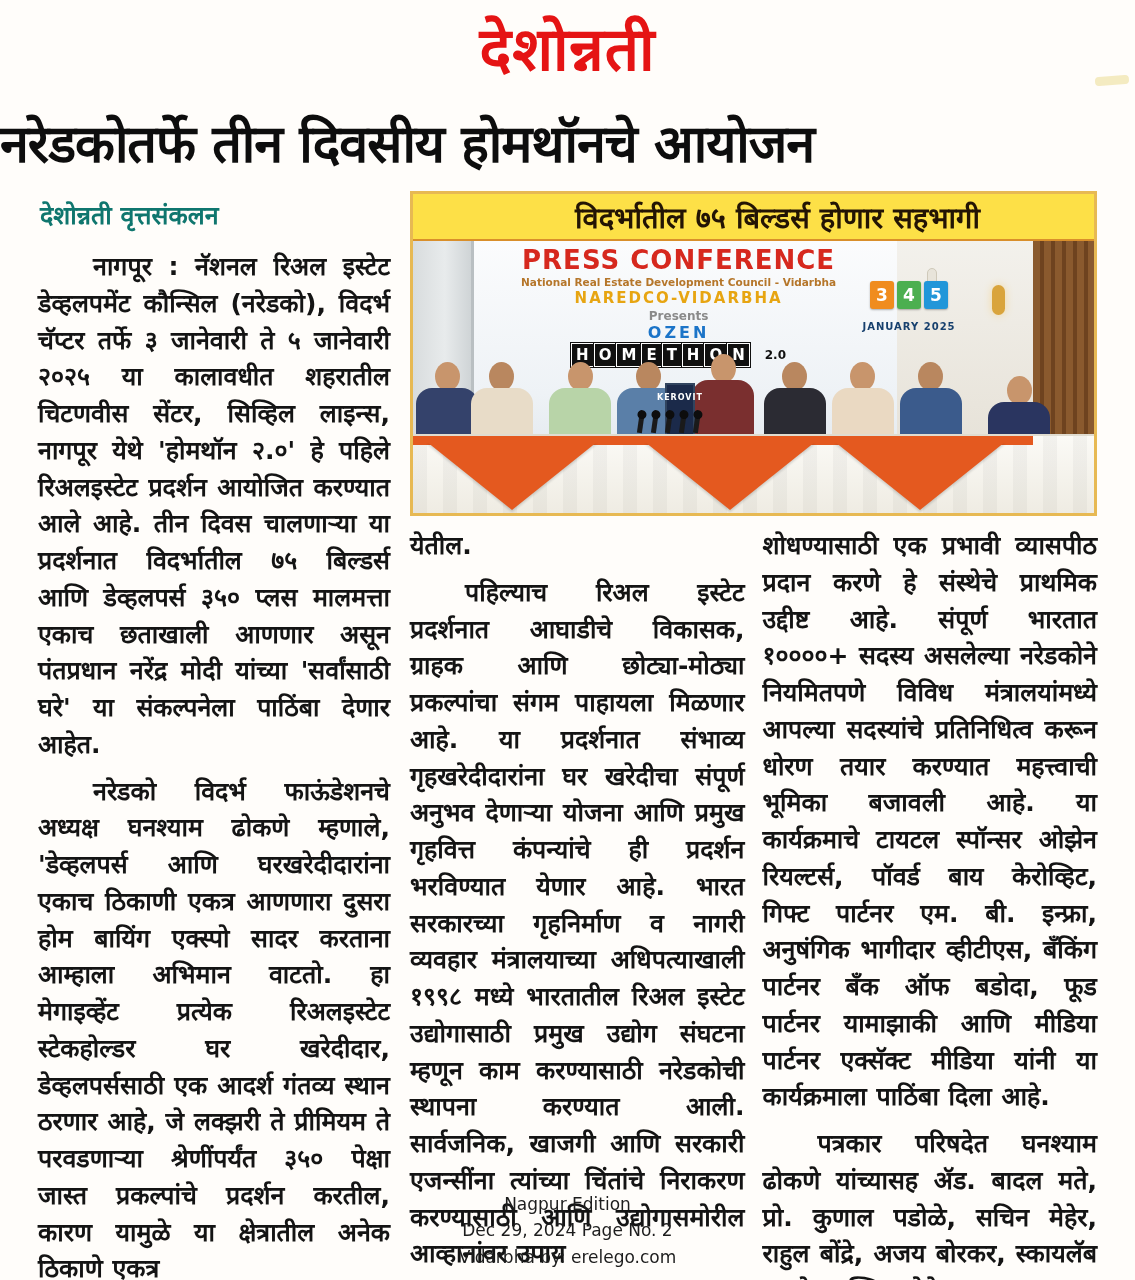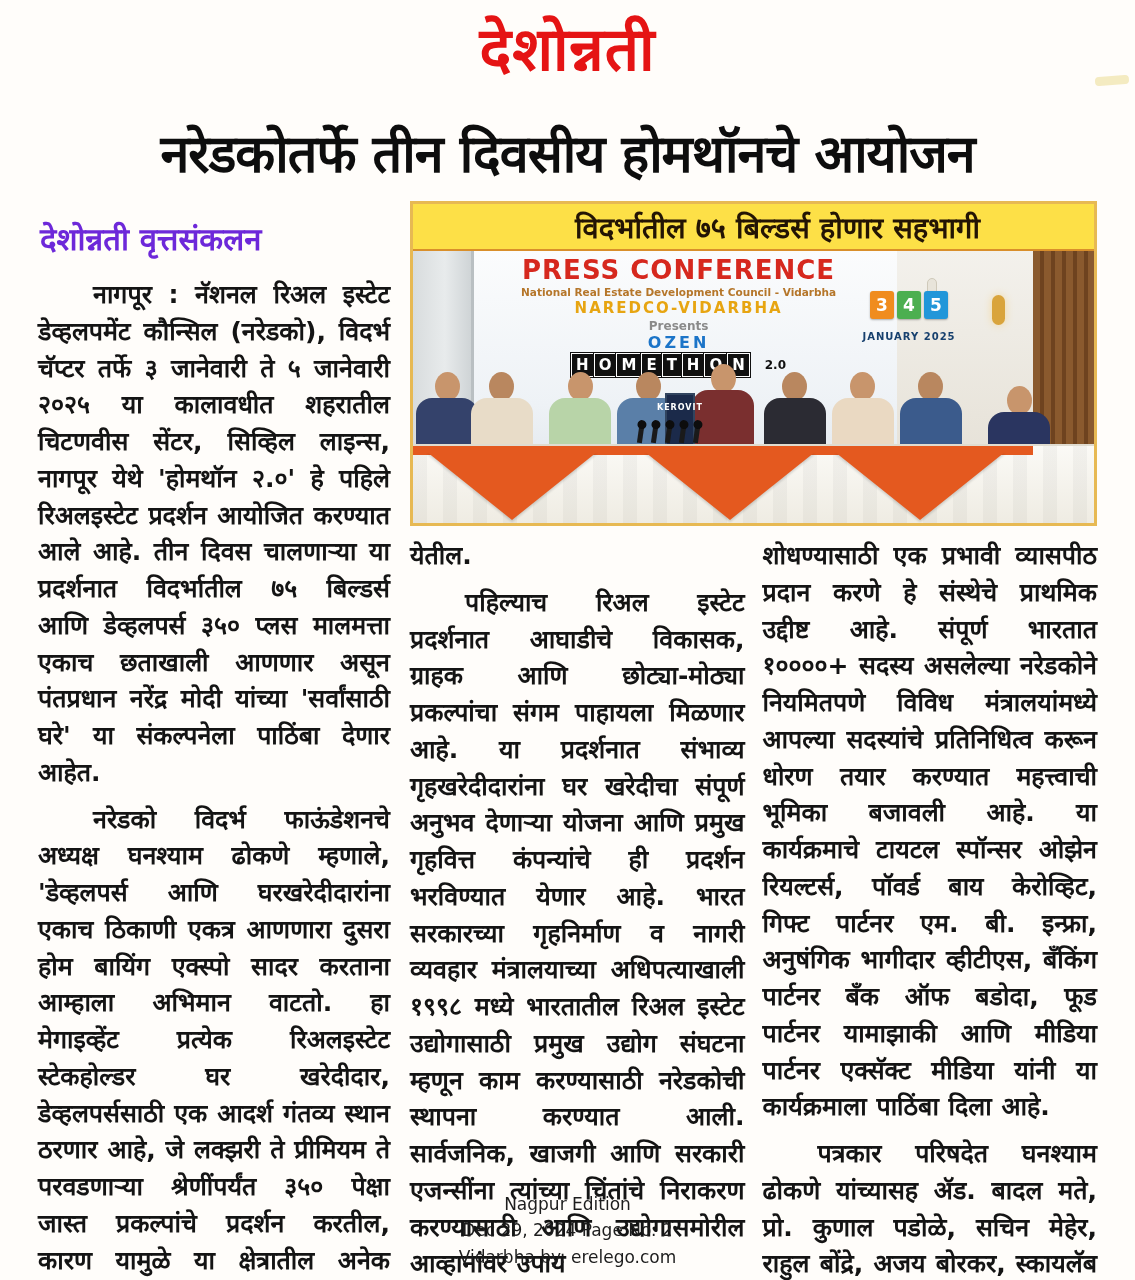--- a/index.html
+++ b/index.html
@@ -14,29 +14,29 @@
     text-align:center; padding-top:6px;
     font-size:60px; font-weight:700; letter-spacing:1px;
     white-space:nowrap;
   }
   .smudge {
     position:absolute; right:6px; top:76px; width:34px; height:9px;
     background:#efe2a8; opacity:.7; border-radius:4px; transform:rotate(-4deg);
   }
   
   .headline {
-    margin-top:28px; text-align:center;
+    margin-top:18px; 
     font-size:52px; font-weight:700; color:#0d0d0d;
     letter-spacing:-1px; white-space:nowrap; overflow:hidden;
   }
   
   .main { display:flex; gap:20px; padding:14px 38px 0 38px; }
   .col-left { width:352px; flex:0 0 352px; }
   .right-region { flex:1; min-width:0; }
-  .byline { font-size:31px; font-weight:600; color:#6d28d9; margin:16px 0 18px 2px; }
+  .byline { font-size:25px; font-weight:600; color:#0f766e; margin:6px 0 18px 2px; }
   .body-par {
     font-size:25px; line-height:1.47; font-weight:600;
     text-align:justify; color:#141414; margin-bottom:10px;
     word-spacing:1px;
   }
   .indent { text-indent:2.2em; }
   .two-cols { display:flex; gap:18px; margin-top:12px; }
   .two-cols .col { flex:1; min-width:0; }
   
   .photo-wrap { border:3px solid #e7b953; background:#fff; }

